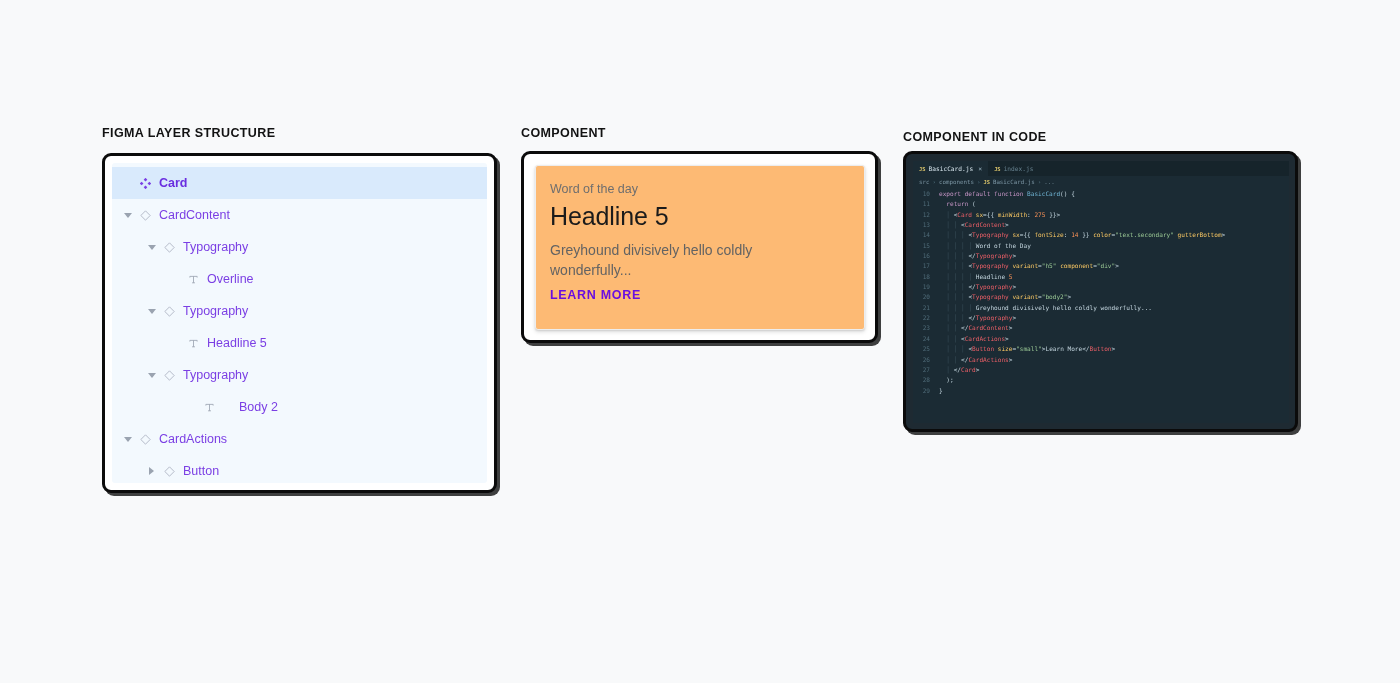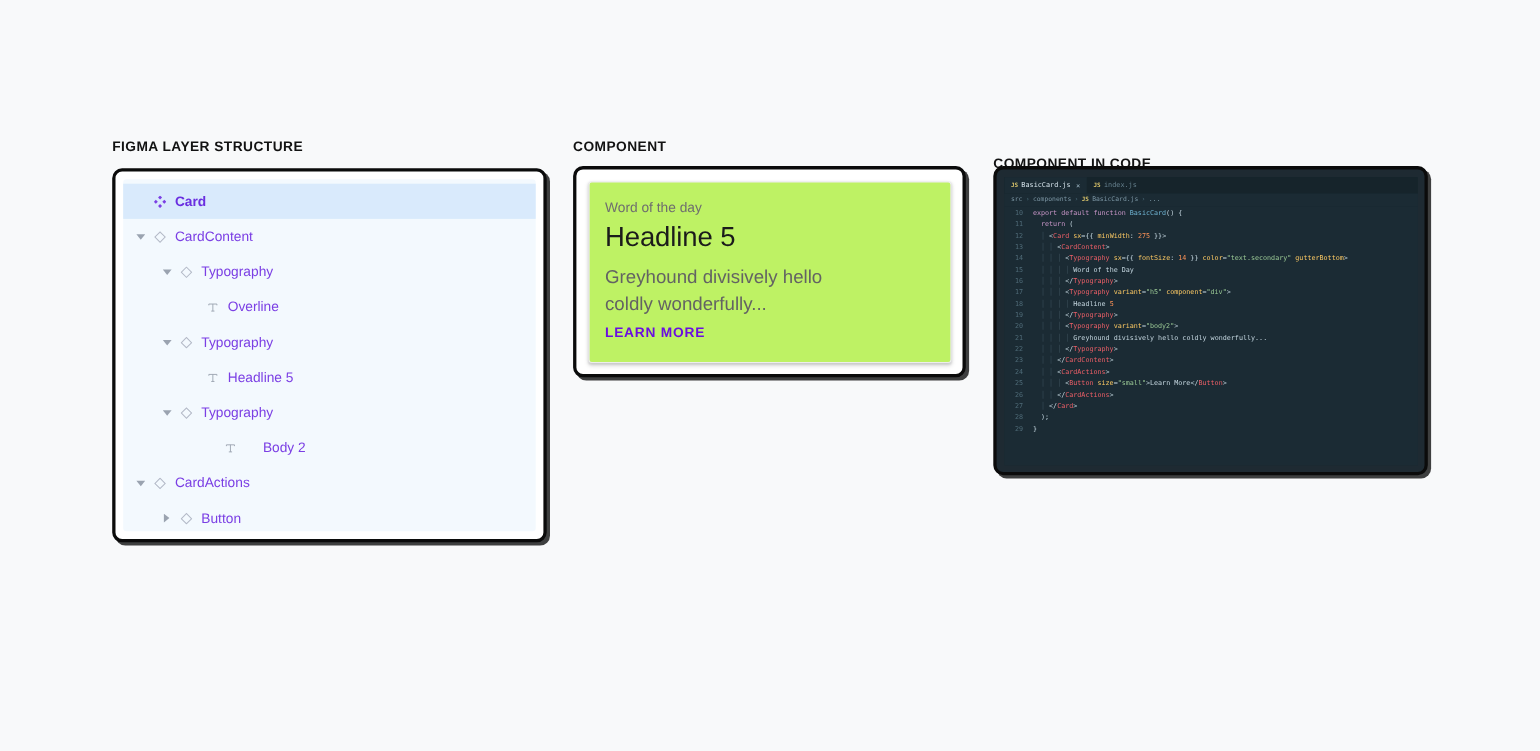--- a/index.html
+++ b/index.html
@@ -65,33 +65,33 @@
     border-left: 5px solid #9aa3b0;
   }
   .caret.none::before { content: ""; }
 
   .ico { flex: 0 0 auto; margin-right: 8px; display: inline-flex; align-items: center; }
 
   
   #card-frame { left: 521px; top: 151px; width: 357px; height: 192px; padding: 11px 10px 10px 11px; }
   .mui-card {
     width: 100%; height: 100%;
-    background: #bef264;
+    background: #fdba74;
     border: 1px solid #ededed;
     border-radius: 3px;
     box-shadow: 0 2px 4px rgba(0,0,0,0.13), 0 1px 2px rgba(0,0,0,0.10);
     padding: 14px 14px 0 14px;
   }
   .card-overline { font-size: 12.5px; color: #6e6e6e; line-height: 1.45; }
   .card-headline {
     font-size: 25px; color: #1b1b1b;
     margin-top: 4px; letter-spacing: -0.1px;
   }
   .card-body {
-    font-size: 17px; color: #636363;
+    font-size: 14px; color: #636363;
     line-height: 1.45; margin-top: 9px; max-width: 222px;
   }
   .card-actions { margin-top: 4px; padding-left: 0px; }
   .learn-more {
     font-size: 12.5px; font-weight: bold;
     letter-spacing: 0.7px; color: #6a0ee0;
     background: none; border: none; padding: 0; cursor: pointer;
     font-family: inherit;
   }
 
@@ -151,21 +151,21 @@
   .t-num  { color: #f99157; }
   .t-txt  { color: #c3d5de; }
 </style>
 </head>
 <body>
 
 <div class="stage">
 
   <div class="sec-title" style="left:102px; top:126px;">FIGMA LAYER STRUCTURE</div>
   <div class="sec-title" style="left:521px; top:126px;">COMPONENT</div>
-  <div class="sec-title" style="left:903px; top:142px;">COMPONENT IN CODE</div>
+  <div class="sec-title" style="left:903px; top:130px;">COMPONENT IN CODE</div>
 
   <div class="frame" id="layers-frame">
     <div class="tree" id="layer-tree">
         <div class="row selected" style="padding-left: 12px;">
           <span class="caret none"></span>
           <span class="ico">
             <svg width="11" height="11" viewBox="0 0 12 12">
               <g fill="#7b3fe4">
                 <rect x="4.6" y="0.4" width="2.8" height="2.8" transform="rotate(45 6 1.8)"></rect>
                 <rect x="4.6" y="8.8" width="2.8" height="2.8" transform="rotate(45 6 10.2)"></rect>

